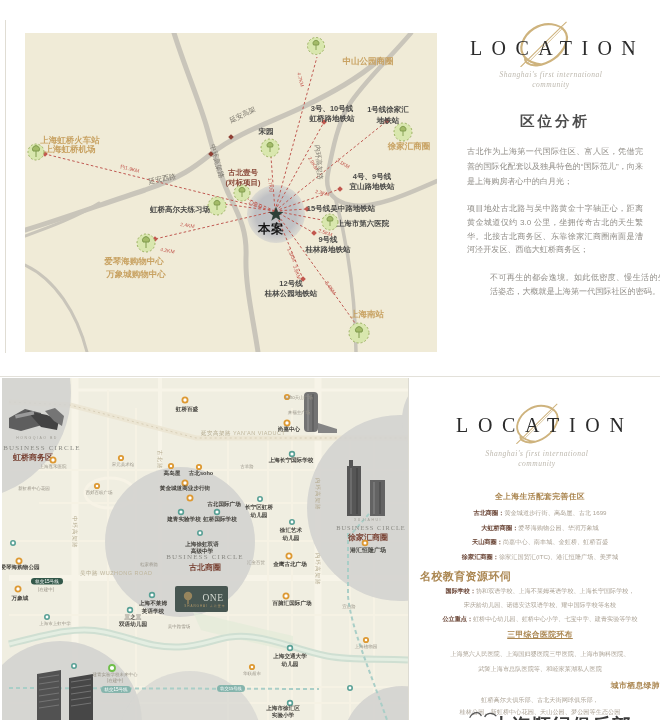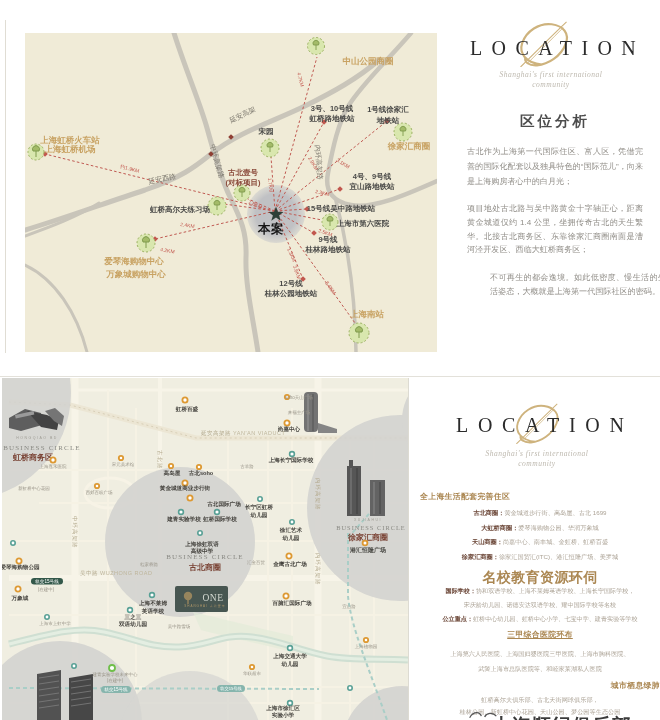--- a/index.html
+++ b/index.html
@@ -536,42 +536,42 @@
     <g stroke="#c9ab70" fill="none" opacity="0.9">
       <path d="M32,53 C12,51 4,39 8,27 C13,12 29,2 44,4 C58,6 66,15 61,28 C55,43 40,53 26,54 C16,54.5 10,50 12,44" stroke-width="2.6"></path>
       <path d="M6,56 C22,40 42,20 62,1" stroke-width="1.4"></path>
       <path d="M14,52 C28,38 44,22 58,8" stroke-width="1"></path>
     </g>
   </svg>
   <div class="abs" style="left:20px;top:37px;width:195px;font-family:'Liberation Serif',serif;font-size:20px;letter-spacing:9.4px;color:#2b2b2b;">LOCATION</div>
   <div class="abs" style="left:6px;top:70px;width:190px;text-align:center;font-family:'Liberation Serif',serif;font-style:italic;font-size:7.5px;color:#bdb8ae;letter-spacing:0.5px;line-height:10px;">Shanghai's first international<br>community</div>
   <div class="abs" style="left:5px;top:104px;width:200px;text-align:center;font-size:14.5px;font-weight:bold;color:#4c4c4c;letter-spacing:3px;margin-top:8px;">区位分析</div>
   <div class="abs" style="left:17px;top:144px;width:176px;font-size:8.1px;color:#918e88;line-height:15.2px;text-align:justify;text-justify:inter-ideograph;">古北作为上海第一代国际住区、富人区，凭借完善的国际化配套以及独具特色的“国际范儿”，向来是上海购房者心中的白月光；</div>
-  <div class="abs" style="left:17px;top:202px;width:176px;font-size:8.1px;color:#918e88;line-height:13.8px;text-align:justify;text-justify:inter-ideograph;">项目地处古北路与吴中路黄金十字轴正心，距离黄金城道仅约 1.4 公里，坐拥传奇古北的天生繁华。北接古北商务区、东靠徐家汇商圈南面是漕河泾开发区、西临大虹桥商务区；</div>
+  <div class="abs" style="left:17px;top:202px;width:176px;font-size:8.1px;color:#918e88;line-height:13.8px;text-align:justify;text-justify:inter-ideograph;">项目地处古北路与吴中路黄金十字轴正心，距离黄金城道仅约 3.0 公里，坐拥传奇古北的天生繁华。北接古北商务区、东靠徐家汇商圈南面是漕河泾开发区、西临大虹桥商务区；</div>
   <div class="abs" style="left:5px;top:271px;width:176px;font-size:8.1px;color:#918e88;line-height:13.8px;text-align:justify;text-justify:inter-ideograph;margin-left:35px;">不可再生的都会逸境。如此低密度、慢生活的生活姿态，大概就是上海第一代国际社区的密码。</div>
 </div>
 
 <div class="abs" style="left:420px;top:378px;width:240px;height:342px;">
   <svg class="abs" style="left:92px;top:25px;" width="54" height="41" viewBox="0 0 74 56">
     <g stroke="#c9ab70" fill="none" opacity="0.9">
       <path d="M32,53 C12,51 4,39 8,27 C13,12 29,2 44,4 C58,6 66,15 61,28 C55,43 40,53 26,54 C16,54.5 10,50 12,44" stroke-width="2.6"></path>
       <path d="M6,56 C22,40 42,20 62,1" stroke-width="1.4"></path>
       <path d="M14,52 C28,38 44,22 58,8" stroke-width="1"></path>
     </g>
   </svg>
   <div class="abs" style="left:36px;top:36px;width:210px;font-family:'Liberation Serif',serif;font-size:20px;letter-spacing:9.7px;color:#2b2b2b;">LOCATION</div>
   <div class="abs" style="left:22px;top:71px;width:190px;text-align:center;font-family:'Liberation Serif',serif;font-style:italic;font-size:7.5px;color:#bdb8ae;letter-spacing:0.5px;line-height:9.5px;">Shanghai's first international<br>community</div>
-  <div class="abs" style="left:0;top:113px;width:240px;font-size:7.8px;font-weight:bold;color:#ab8752;letter-spacing:0.4px;">全上海生活配套完善住区</div>
+  <div class="abs" style="left:0;top:113px;width:240px;text-align:center;font-size:7.8px;font-weight:bold;color:#ab8752;letter-spacing:0.4px;">全上海生活配套完善住区</div>
   <div class="abs" style="left:0;top:128px;width:240px;text-align:center;font-size:6.2px;color:#aca396;line-height:14.6px;">
     <div><b style="color:#6b4637;">古北商圈：</b>黄金城道步行街、高岛屋、古北 1699</div>
     <div><b style="color:#6b4637;">大虹桥商圈：</b>爱琴海购物公园、华润万象城</div>
     <div><b style="color:#6b4637;">天山商圈：</b>尚嘉中心、南丰城、金虹桥、虹桥百盛</div>
     <div><b style="color:#6b4637;">徐家汇商圈：</b>徐家汇国贸汇(ITC)、港汇恒隆广场、美罗城</div>
   </div>
-  <div class="abs" style="left:0;top:191px;width:240px;text-align:center;font-size:14px;font-weight:bold;color:#ab8752;letter-spacing:0.4px;">名校教育资源环伺</div>
+  <div class="abs" style="left:0;top:191px;width:240px;text-align:left;font-size:11px;font-weight:bold;color:#ab8752;letter-spacing:0.4px;">名校教育资源环伺</div>
   <div class="abs" style="left:0;top:206px;width:240px;text-align:center;font-size:6.1px;color:#aca396;line-height:14px;">
     <div><b style="color:#6b4637;">国际学校：</b>协和双语学校、上海不莱姆英语学校、上海长宁国际学校，</div>
     <div>宋庆龄幼儿园、诺德安达双语学校、耀中国际学校等名校</div>
     <div><b style="color:#6b4637;">公立重点：</b>虹桥中心幼儿园、虹桥中心小学、七宝中学、建青实验等学校</div>
   </div>
   <div class="abs" style="left:0;top:251px;width:240px;text-align:center;font-size:7.8px;font-weight:bold;color:#ab8752;letter-spacing:0.4px;text-decoration:underline;">三甲综合医院环布</div>
   <div class="abs" style="left:0;top:268px;width:240px;text-align:center;font-size:6.2px;color:#aca396;line-height:15px;">
     <div>上海第六人民医院、上海国妇婴医院三甲医院、上海市胸科医院、</div>
     <div>武警上海市总队医院等、和睦家莱湖私人医院</div>
   </div>

